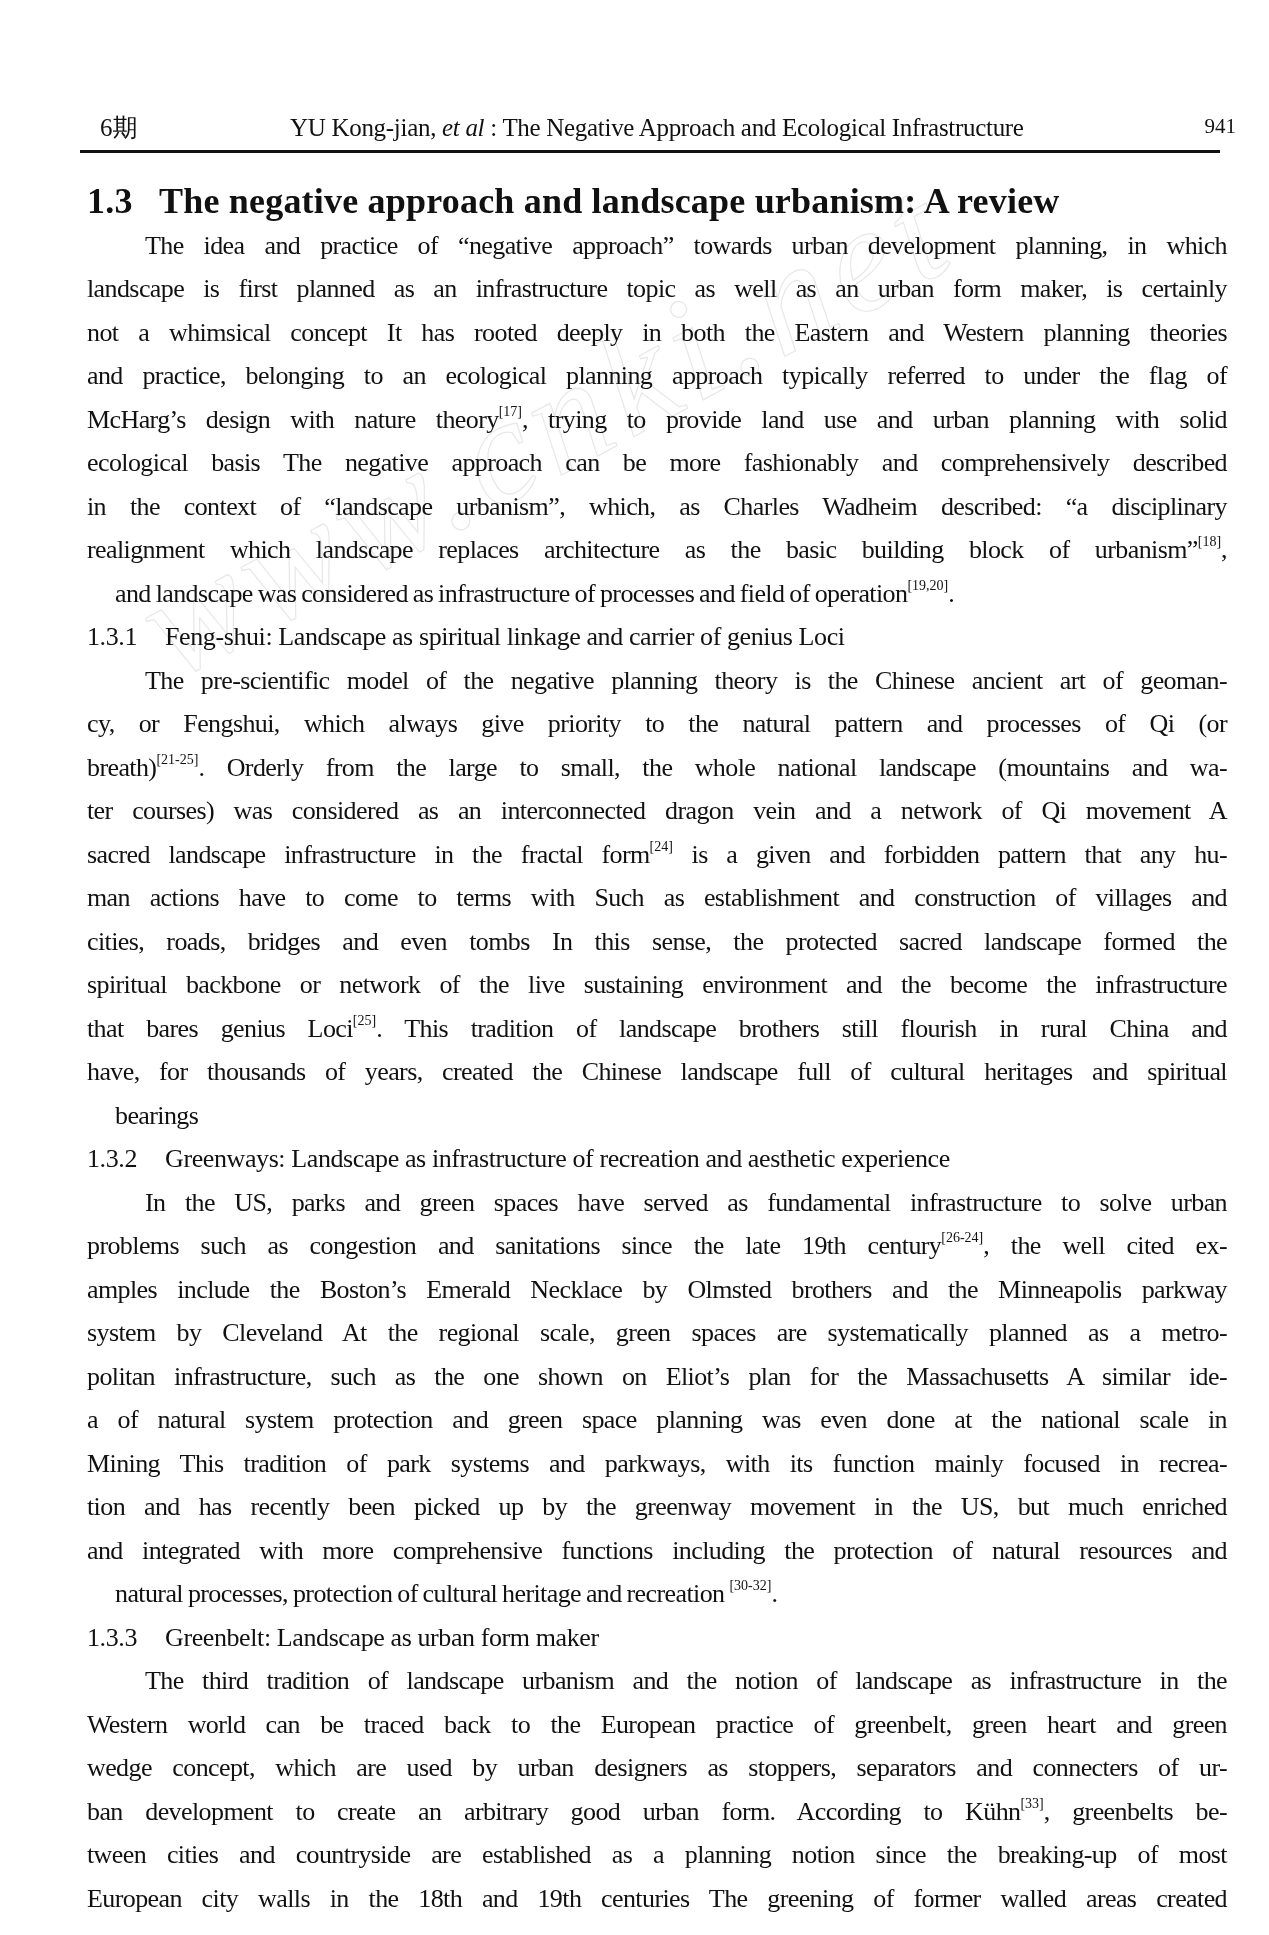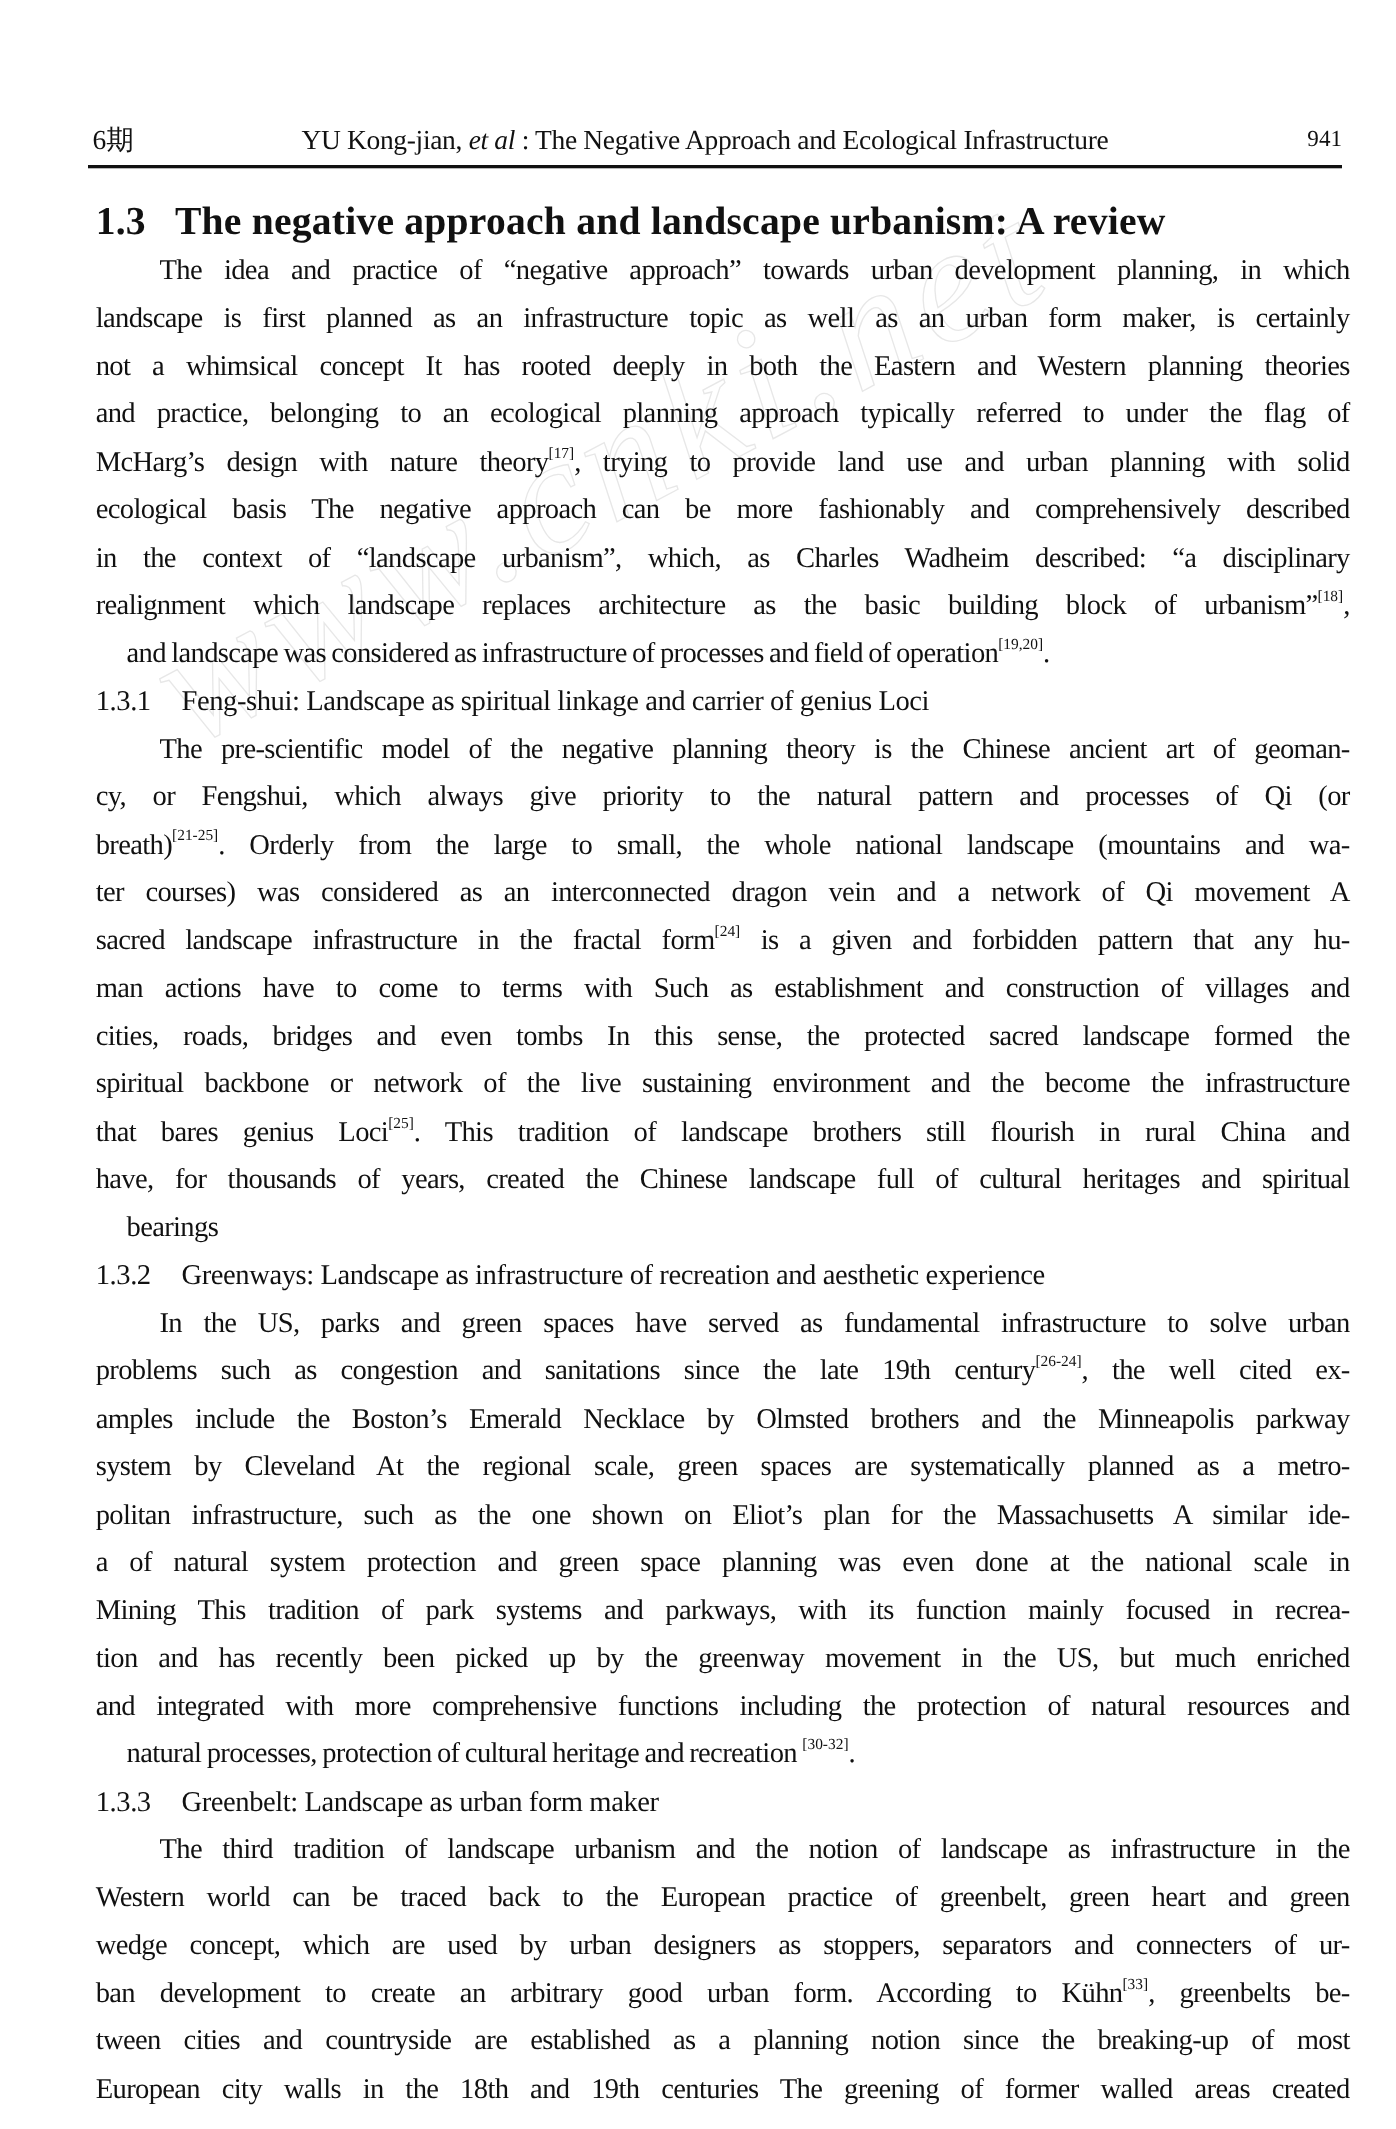--- a/index.html
+++ b/index.html
@@ -2,21 +2,21 @@
 <html><head>
 <meta charset="utf-8">
 <style>
   html, body { margin: 0; padding: 0; background: #ffffff; }
   body {
     width: 1269px; height: 1935px; position: relative; overflow: hidden;
     font-family: "Liberation Serif", "DejaVu Serif", serif;
     color: #111;
   }
   .page-header {
-    position: absolute; left: 84px; top: 108px; width: 1136px; height: 40px;
+    position: absolute; left: 100px; top: 108px; width: 1136px; height: 40px;
     font-size: 25px; line-height: 40px;
   }
   .hdr-issue { position: absolute; left: 0; top: 0; }
   .hdr-running { position: absolute; left: 190px; top: 0; letter-spacing: -0.3px; }
   .hdr-running i { font-style: italic; }
   .hdr-page { position: absolute; right: 0; top: -2px; font-size: 21px; }
   .header-rule {
     position: absolute; left: 80px; top: 150px; width: 1140px; height: 3px; background: #111;
   }
   .content {

